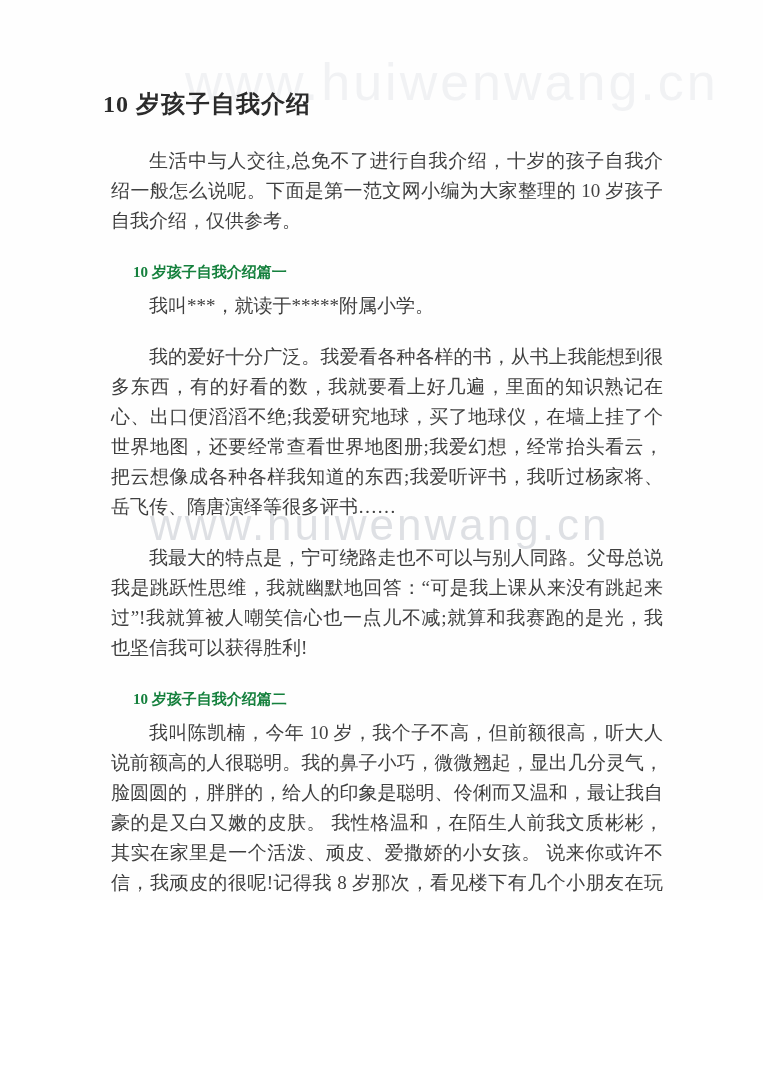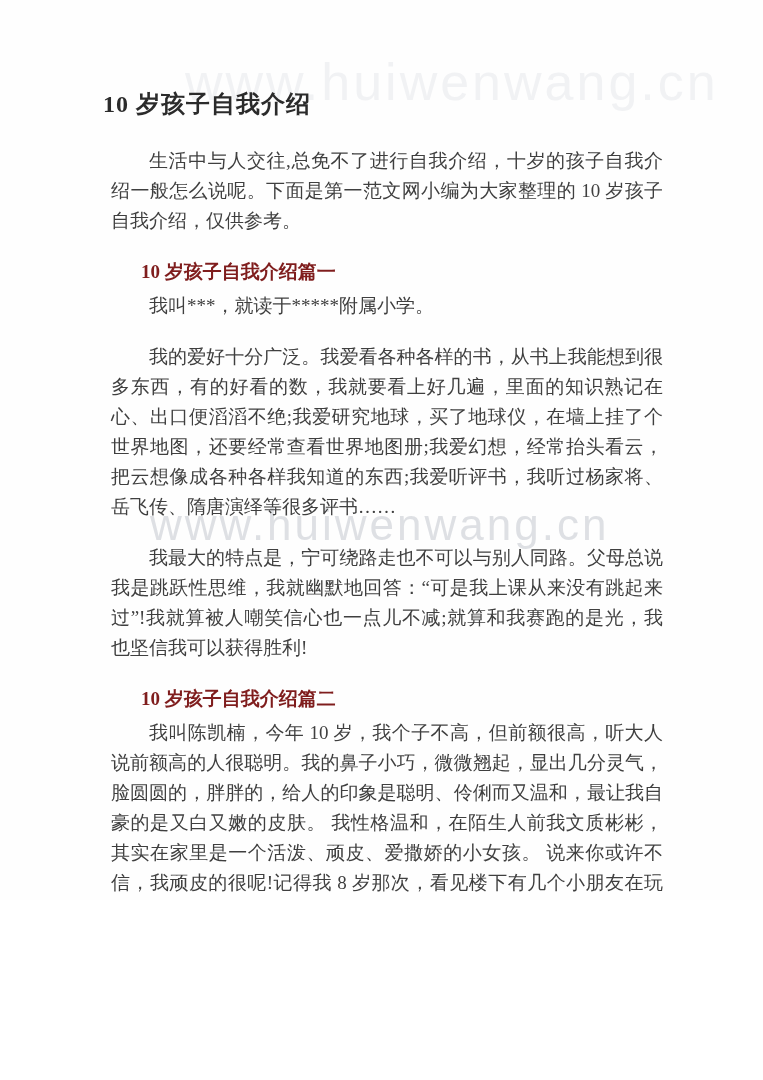--- a/index.html
+++ b/index.html
@@ -31,24 +31,24 @@
   }
   .doc-paragraph {
     font-size: 19px;
     line-height: 30px;
     color: #3f3f3f;
     text-align: justify;
     text-indent: 2em;
     margin: 0 0 21px 8px;
   }
   .doc-heading {
-    font-size: 19px;
+    font-size: 15px;
     line-height: 30px;
     font-weight: bold;
-    color: #7f1d1d;
+    color: #15803d;
     text-indent: 2em;
     margin: 16px 0 4px 0;
   }
   .watermark {
     position: absolute;
     white-space: nowrap;
     font-family: "Liberation Sans", "DejaVu Sans", sans-serif;
     pointer-events: none;
     letter-spacing: 3px;
   }

